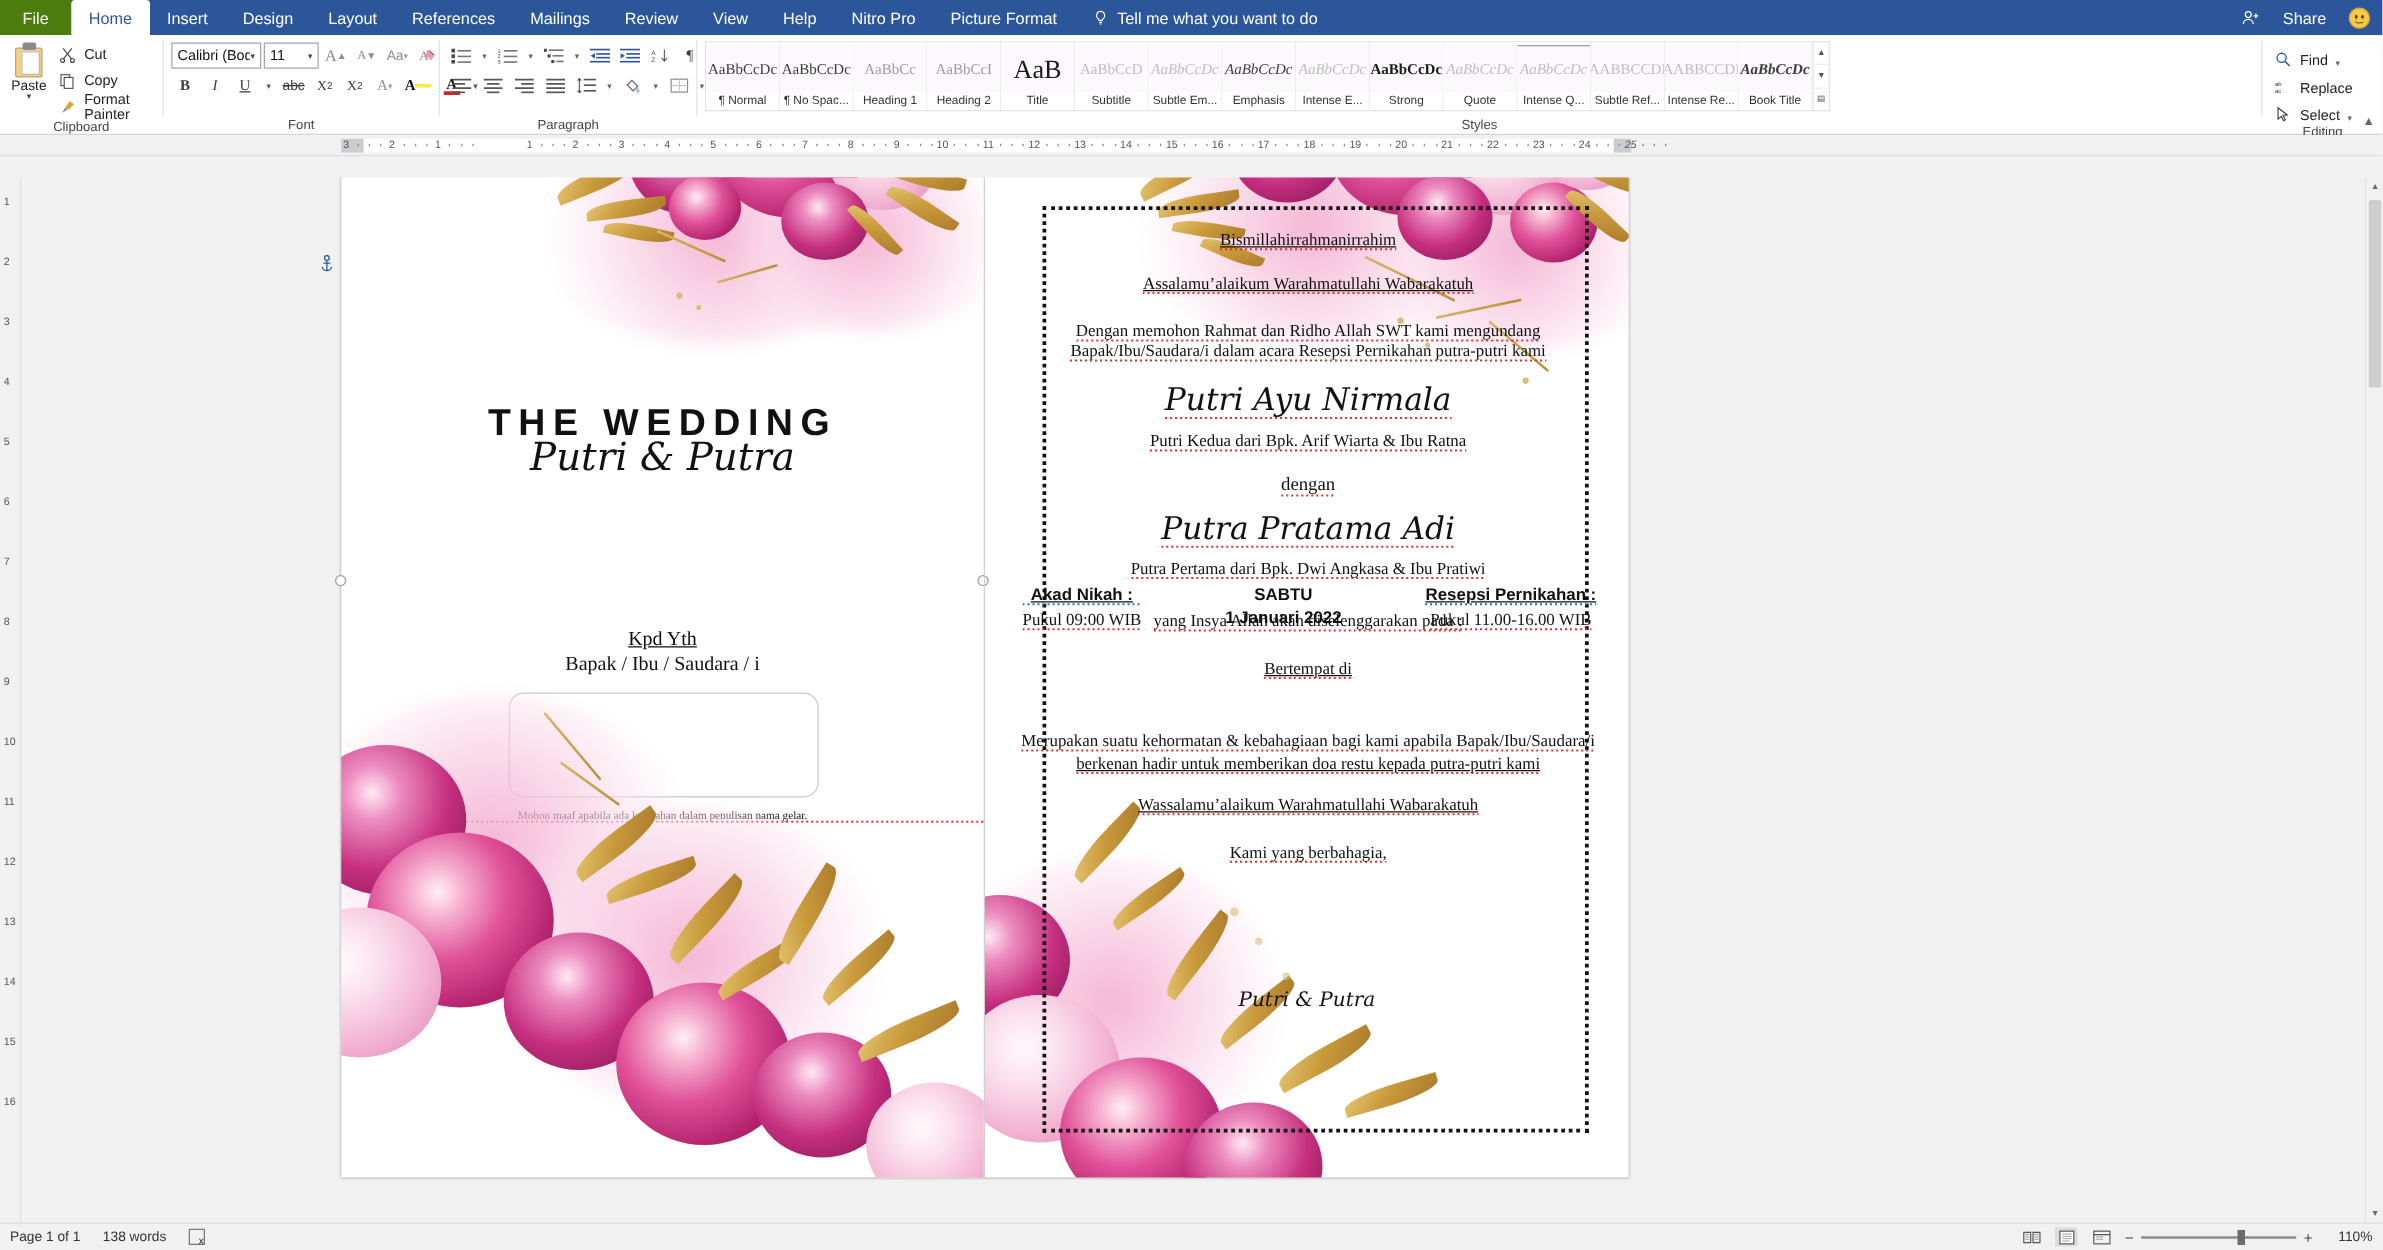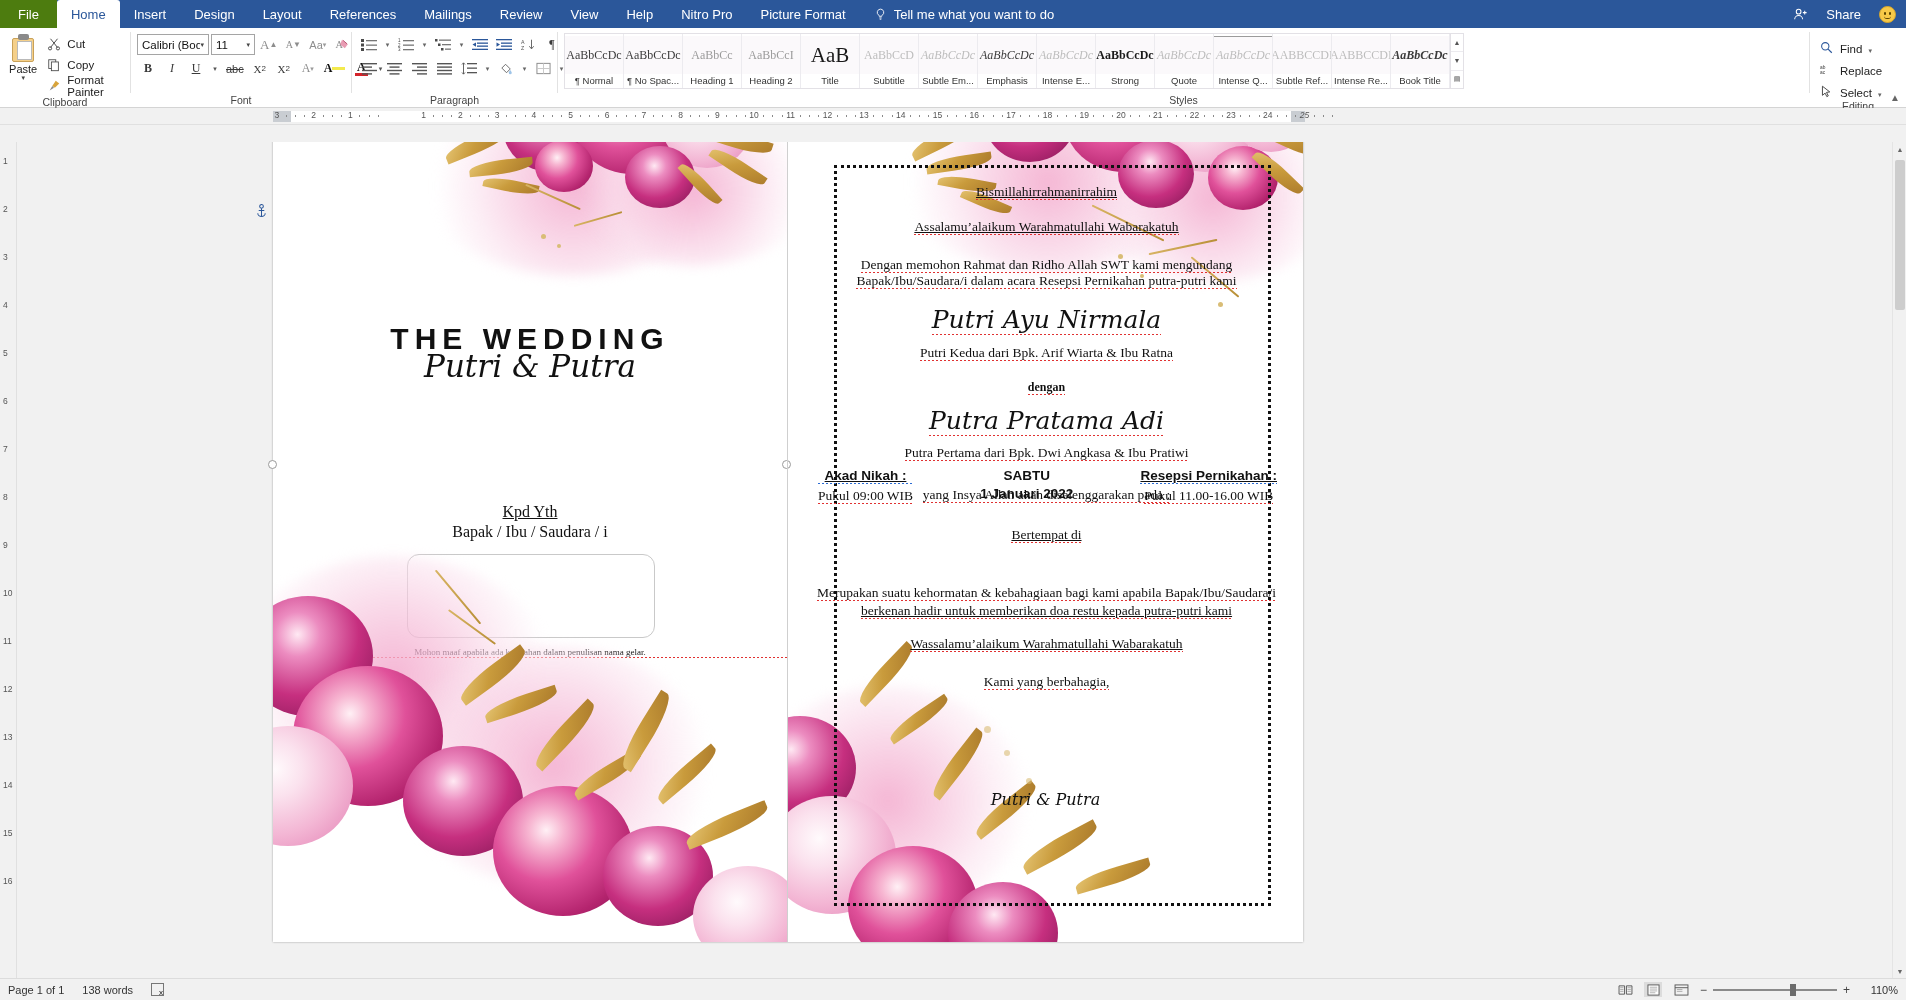--- a/index.html
+++ b/index.html
@@ -184,21 +184,21 @@
     position:absolute;left:46px;top:39px;right:32px;bottom:36px;
     border:3px dotted #111;
   }
   .inv{position:absolute;left:24px;right:22px;top:58px;text-align:center;
     font-family:"Liberation Serif",serif;color:#111;}
   .inv p{margin:0;}
   .l1{font-size:13.5px;}
   .blk{font-size:13.5px;line-height:1.2;}
   .script-name{font-family:"DejaVu Serif",serif;font-style:italic;font-size:25px;letter-spacing:0px;}
   .sub{font-size:13.5px;}
-  .dengan{font-size:12px;font-weight:bold;}
+  .dengan{font-size:15px;}
   .times3{
     position:absolute;left:30px;right:26px;top:342px;display:flex;justify-content:space-between;align-items:flex-start;
     font-family:"Liberation Serif",serif;
   }
   .tcol{text-align:center;}
   .tcol .hd{font-family:"Liberation Sans",sans-serif;font-weight:bold;font-size:13.5px;color:#111;}
   .tcol .vl{font-size:13.5px;color:#111;margin-top:3px;}
   .tcol.mid .hd{font-size:13.5px;}
   .tcol.mid .vl{font-family:"Liberation Sans",sans-serif;font-weight:bold;font-size:13.5px;}
   .venue{position:absolute;left:24px;right:22px;top:400px;text-align:center;font-family:"Liberation Serif",serif;font-size:13.5px;line-height:1.35;color:#111;}

